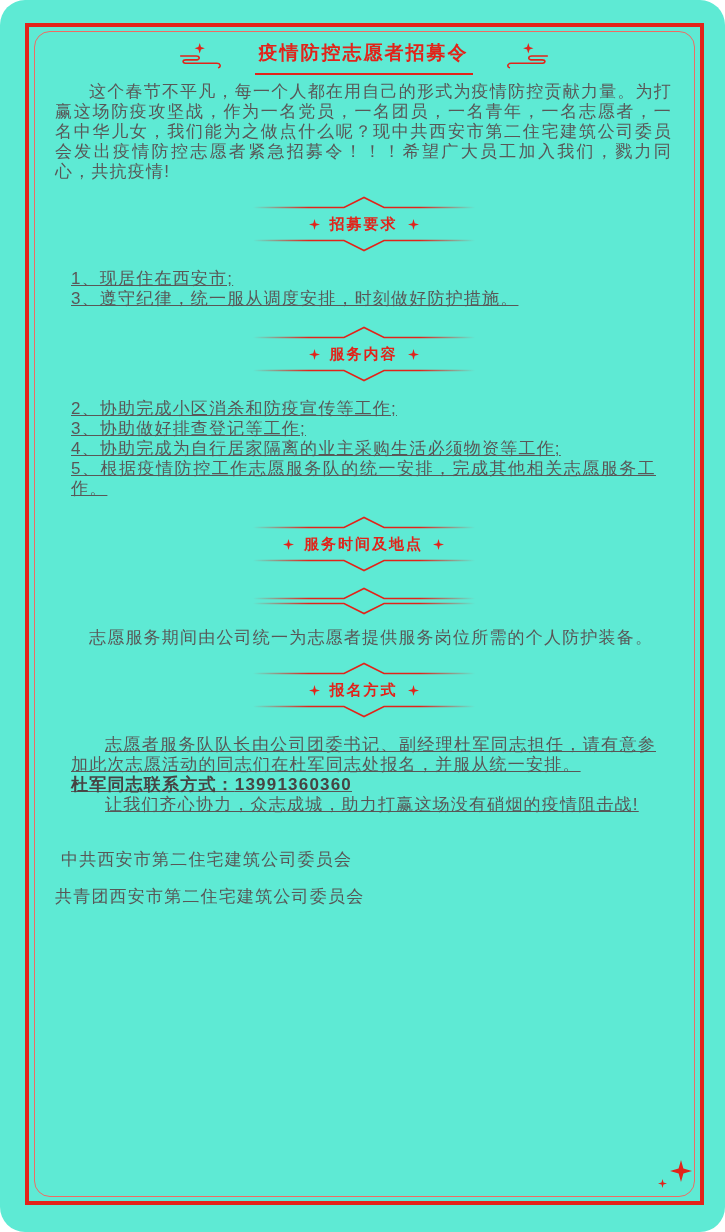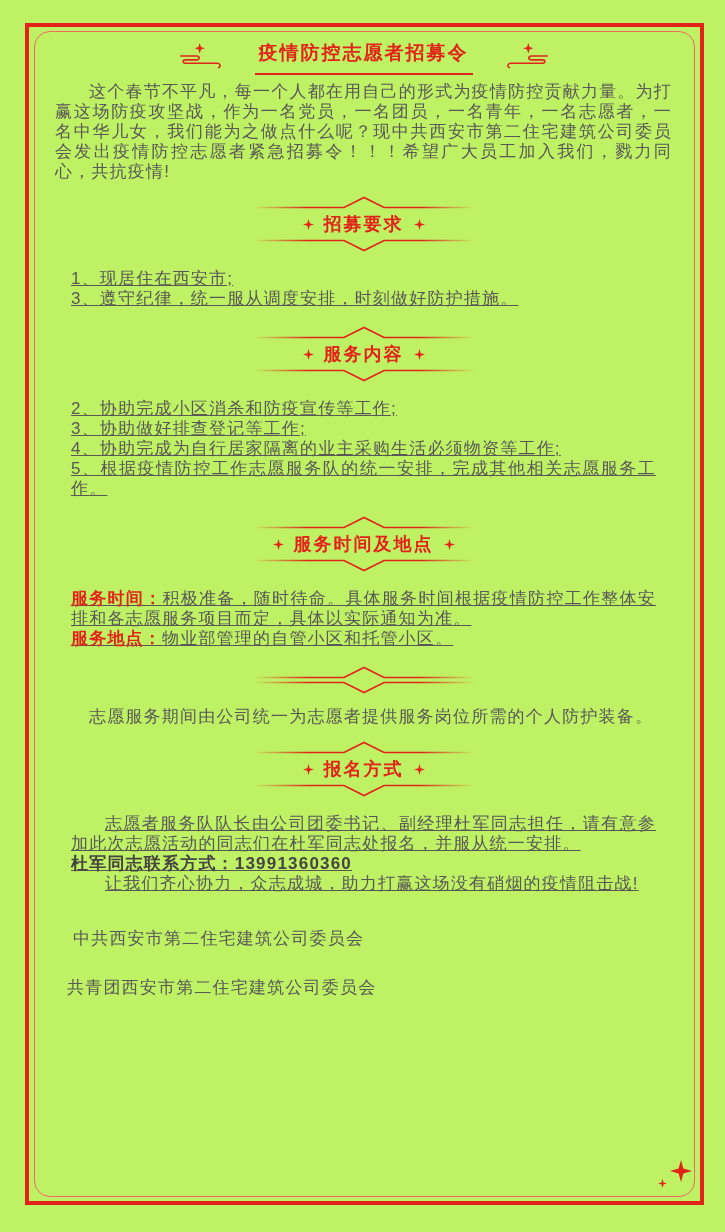--- a/index.html
+++ b/index.html
@@ -1,21 +1,22 @@
 <!DOCTYPE html>
 <html><head>
 <meta charset="utf-8">
 <style>
   html,body{margin:0;padding:0;background:#ffffff;}
   .page{
     position:relative;
     width:725px;height:1232px;
-    background:#bef264;
+    background:#5eead4;
     font-family:"Liberation Sans","DejaVu Sans",sans-serif;
     overflow:hidden;
+    border-radius:25px;
   }
   .frame-outer{
     position:absolute;left:25px;top:23px;right:21px;bottom:27px;
     border:4px solid #e2231a;
   }
   .frame-inner{
     position:absolute;left:34px;top:31px;right:30px;bottom:35px;
     border:1px solid #ef6b63;
     border-radius:16px;
   }
@@ -46,26 +47,26 @@
   .b-red{color:#e2231a;font-weight:bold;}
   .b-dark{color:#474343;font-weight:bold;}
   
   .sec-header{width:230px;margin:13px auto 12px auto;text-align:center;}
   .sec-line{display:block;width:230px;height:15px;}
   .sec-title-row{
     display:flex;align-items:center;justify-content:center;gap:10px;
     height:28px;
   }
   .sec-title{
-    margin:0;font-size:18px;font-weight:bold;color:#e2231a;letter-spacing:2px;
+    margin:0;font-size:15px;font-weight:bold;color:#e2231a;letter-spacing:2px;
   }
   .mini-star{display:inline-flex;}
   
   .footer{margin-top:26px;font-size:17px;color:#595757;letter-spacing:1.2px;}
-  .footer p{margin:12px;line-height:37px;}
+  .footer p{margin:0;line-height:37px;}
   .footer .org1{padding-left:6px;}
   
   .sparkles{position:absolute;right:31px;bottom:38px;width:36px;height:34px;}
   .sparkles .big{position:absolute;right:2px;top:0;}
   .sparkles .small{position:absolute;left:0;bottom:2px;}
   .hidden-defs{position:absolute;width:0;height:0;overflow:hidden;}
 </style>
 </head>
 <body>
 
@@ -183,24 +184,20 @@
         <span class="mini-star">
             <svg width="11" height="11">
               <use href="#sym-star4"></use>
             </svg>
           </span>
       </div>
       <svg class="sec-line">
           <use href="#sym-line-bottom"></use>
         </svg>
     </div>
-    <div class="list body">
-      <p><span class="b-red">服务时间：</span><span>积极准备，随时待命。具体服务时间根据疫情防控工作整体安排和各志愿服务项目而定，具体以实际通知为准。</span></p>
-      <p><span class="b-red">服务地点：</span><span>物业部管理的自管小区和托管小区。</span></p>
-    </div>
 
     <div class="sec-header">
       <svg class="sec-line">
           <use href="#sym-line-top"></use>
         </svg>
       <svg class="sec-line">
           <use href="#sym-line-bottom"></use>
         </svg>
     </div>
     <p class="body indent">志愿服务期间由公司统一为志愿者提供服务岗位所需的个人防护装备。</p>

